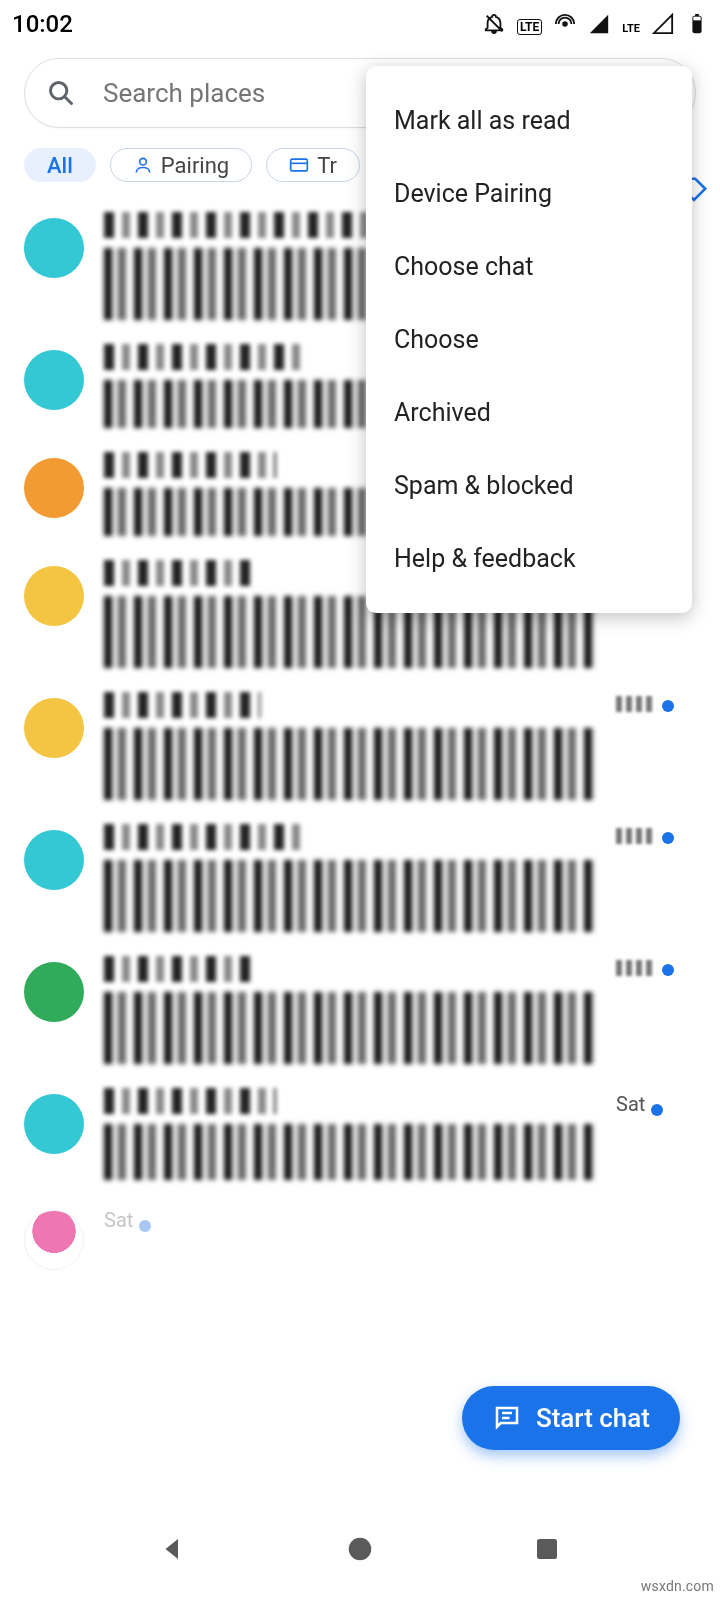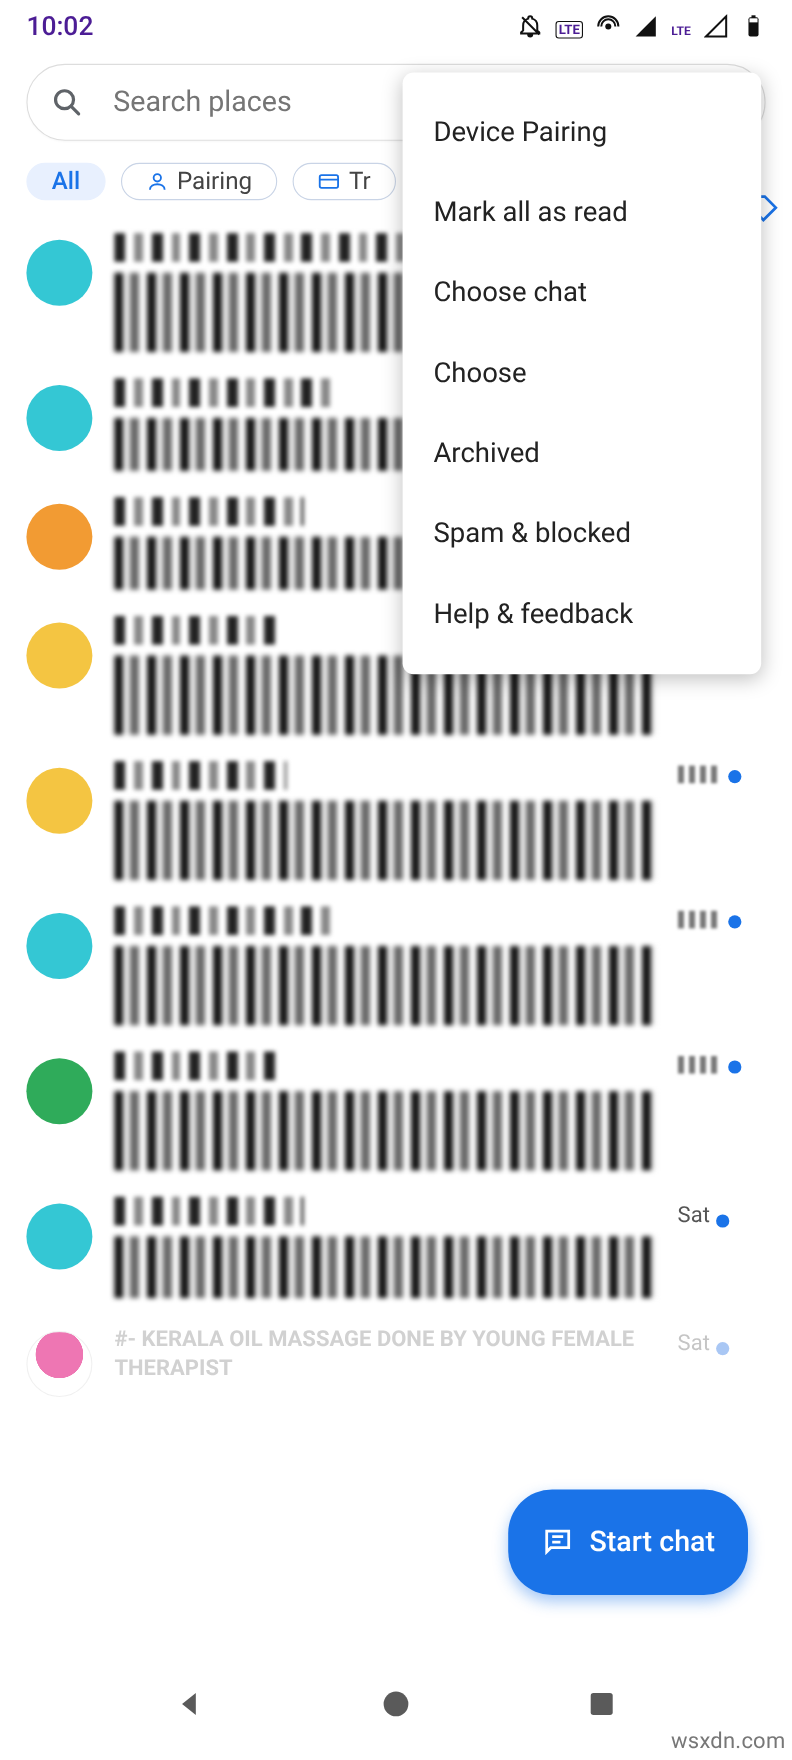--- a/index.html
+++ b/index.html
@@ -1,19 +1,19 @@
 <!DOCTYPE html>
 <html><head>
 <meta charset="utf-8">
 <style>
 * { margin: 0; padding: 0; box-sizing: border-box; font-family: Roboto, 'Segoe UI', Arial, sans-serif; }
 html, body { width: 720px; height: 1600px; background: #fff; overflow: hidden; position: relative; }
 
 
-.status-bar { height: 48px; display: flex; align-items: center; justify-content: space-between; padding: 0 24px; font-size: 24px; font-weight: 500; color: #4c1d95; }
+.status-bar { height: 48px; display: flex; align-items: center; justify-content: space-between; padding: 0 12px; font-size: 24px; font-weight: 500; color: #000000; }
 .status-icons { display: flex; gap: 12px; align-items: flex-end; }
 .status-icons svg, .status-icons span { width: 22px; height: 22px; }
 
 
 .search-wrap { padding: 10px 24px 6px; }
 .search-bar { height: 70px; border: 1px solid #ddd; border-radius: 35px; display: flex; align-items: center; padding: 0 22px; gap: 28px; box-shadow: 0 1px 2px rgba(0,0,0,0.03); }
 .search-bar input { border: none; outline: none; font-size: 26px; color: #5f6368; flex: 1; background: transparent; }
 
 
 .chips { display: flex; gap: 14px; padding: 14px 24px 10px; align-items: center; overflow: hidden; }
@@ -41,28 +41,28 @@
 
 
 .last-text { font-size: 20px; font-weight: 700; color: #c9c9c9; line-height: 1.3; }
 
 
 .menu { position: absolute; top: 66px; right: 28px; width: 326px; background: #fff; border-radius: 10px; box-shadow: 0 4px 18px rgba(0,0,0,0.25); padding: 18px 0; z-index: 50; }
 .menu-item { padding: 22px 28px; font-size: 25px; color: #222; }
 .menu-item.hl { outline: 4px solid #d40000; outline-offset: -6px; padding-right: 0; margin-right: 120px; }
 
 
-.fab { position: absolute; right: 40px; bottom: 150px; height: 96px; padding: 0 30px; border-radius: 40px; background: #1a73e8; color: #fff; display: flex; align-items: center; gap: 14px; font-size: 26px; font-weight: 500; box-shadow: 0 6px 14px rgba(26,115,232,0.4); }
+.fab { position: absolute; right: 40px; bottom: 150px; height: 64px; padding: 0 30px; border-radius: 40px; background: #1a73e8; color: #fff; display: flex; align-items: center; gap: 14px; font-size: 26px; font-weight: 500; box-shadow: 0 6px 14px rgba(26,115,232,0.4); }
 
 
 .navbar { position: absolute; bottom: 36px; left: 0; right: 0; display: flex; justify-content: space-around; align-items: center; padding: 0 80px; }
 .nav-shape { width: 30px; height: 30px; fill: #5a5a5a; }
 
 
-.wm { position: absolute; right: 6px; bottom: 6px; font-size: 20px; color: #777; letter-spacing: .2px; }
+.wm { position: absolute; right: 6px; bottom: 6px; font-size: 14px; color: #777; letter-spacing: .2px; }
 </style>
 </head>
 <body>
 
 <div class="status-bar">
   <span>10:02</span>
   <div class="status-icons">
     <svg viewBox="0 0 24 24">
         <path d="M12 22a2 2 0 0 0 2-2h-4a2 2 0 0 0 2 2zm7-6v-5a7 7 0 0 0-5-6.7V4a2 2 0 1 0-4 0v.3A7 7 0 0 0 5 11v5l-2 2v1h18v-1l-2-2zM4 3l17 17" fill="none" stroke="#111" stroke-width="2"></path>
       </svg>
@@ -212,34 +212,31 @@
       <div class="pxbody" style="height:56px"></div>
     </div>
     <div class="meta">
       <span>Sat</span>
       <div class="dot"></div>
     </div>
   </div>
 
   <div class="row" style="opacity:.85">
     <div class="avatar av-pink"></div>
-    <div class="content">
-      <div class="last-text">#- KERALA OIL MASSAGE DONE BY YOUNG FEMALE THERAPIST</div>
-    </div>
     <div class="meta" style="color:#bbb">
       <span>Sat</span>
       <div class="dot" style="background:#9bbef3"></div>
     </div>
   </div>
 
 </div>
 
 <div class="menu">
+  <div class="menu-item">Mark all as read</div>
   <div class="menu-item">Device Pairing</div>
-  <div class="menu-item">Mark all as read</div>
   <div class="menu-item">Choose chat</div>
   <div class="menu-item">Choose</div>
   <div class="menu-item">Archived</div>
   <div class="menu-item">Spam &amp; blocked</div>
   <div class="menu-item">Help &amp; feedback</div>
 </div>
 
 <div class="fab">
   <svg width="30" height="30" viewBox="0 0 24 24">
       <path d="M4 4h16v12H7l-3 3V4z" fill="none" stroke="#fff" stroke-width="2"></path>

